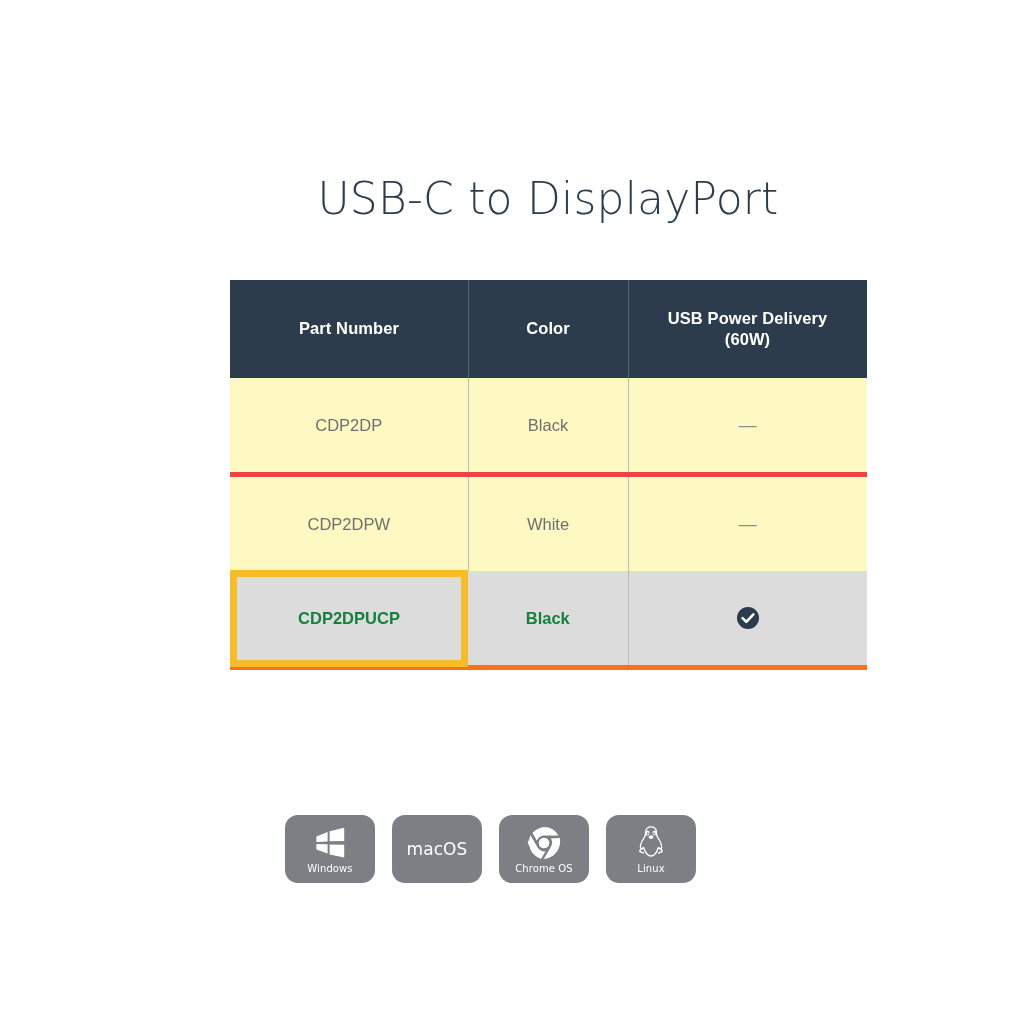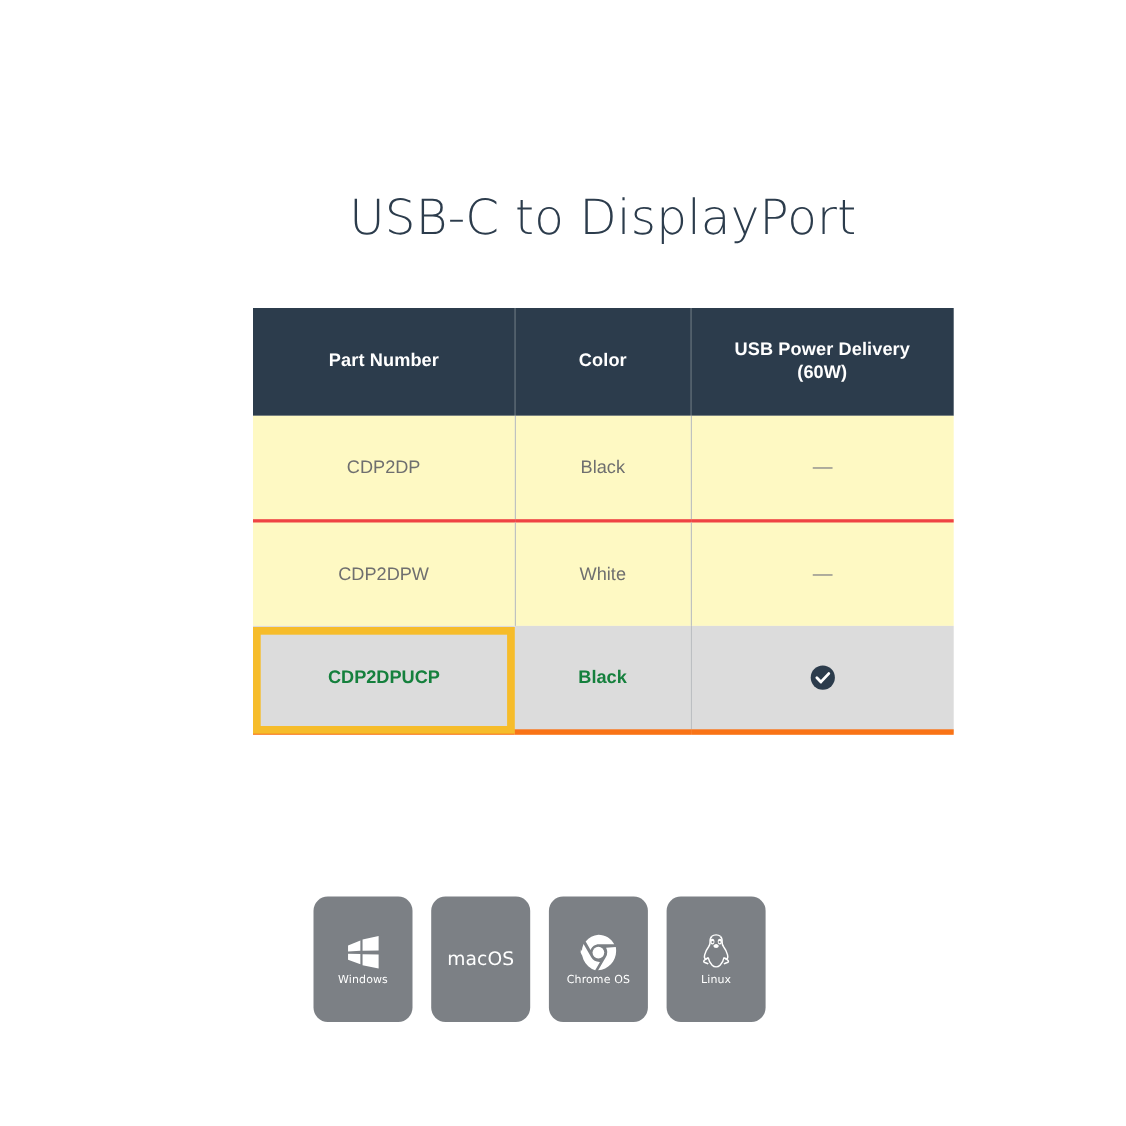--- a/index.html
+++ b/index.html
@@ -75,21 +75,21 @@
     vertical-align: middle;
     font-size: 16.5px;
     color: #6f6f6f;
     font-weight: 400;
     background: #fef9c3;
     border-right: 1px solid #b9bcbf;
     padding: 0 6px;
   }
   .spec-table tbody td.last { border-right: none; }
   .spec-table tbody tr.rule td {
-    border-top: 3px solid #ef4444;
+    border-top: 5px solid #ef4444;
   }
 
   .spec-table tbody tr.highlight td {
     background: #dcdcdc;
     color: #15803d;
     font-weight: 700;
     border-right: 1px solid #b9bcbf;
     border-bottom: 5px solid #f97316;
   }
   .spec-table tbody tr.highlight td.last { border-right: none; }
@@ -128,21 +128,21 @@
   
   .os-row {
     position: absolute;
     left: 249px;
     top: 815px;
     display: flex;
     gap: 17px;
   }
   .os-tile {
     width: 90px;
-    height: 114px;
+    height: 68px;
     border-radius: 13px;
     background: #7c8085;
     display: flex;
     flex-direction: column;
     align-items: center;
     justify-content: center;
     color: #ffffff;
     box-sizing: border-box;
   }
   .os-glyph {

